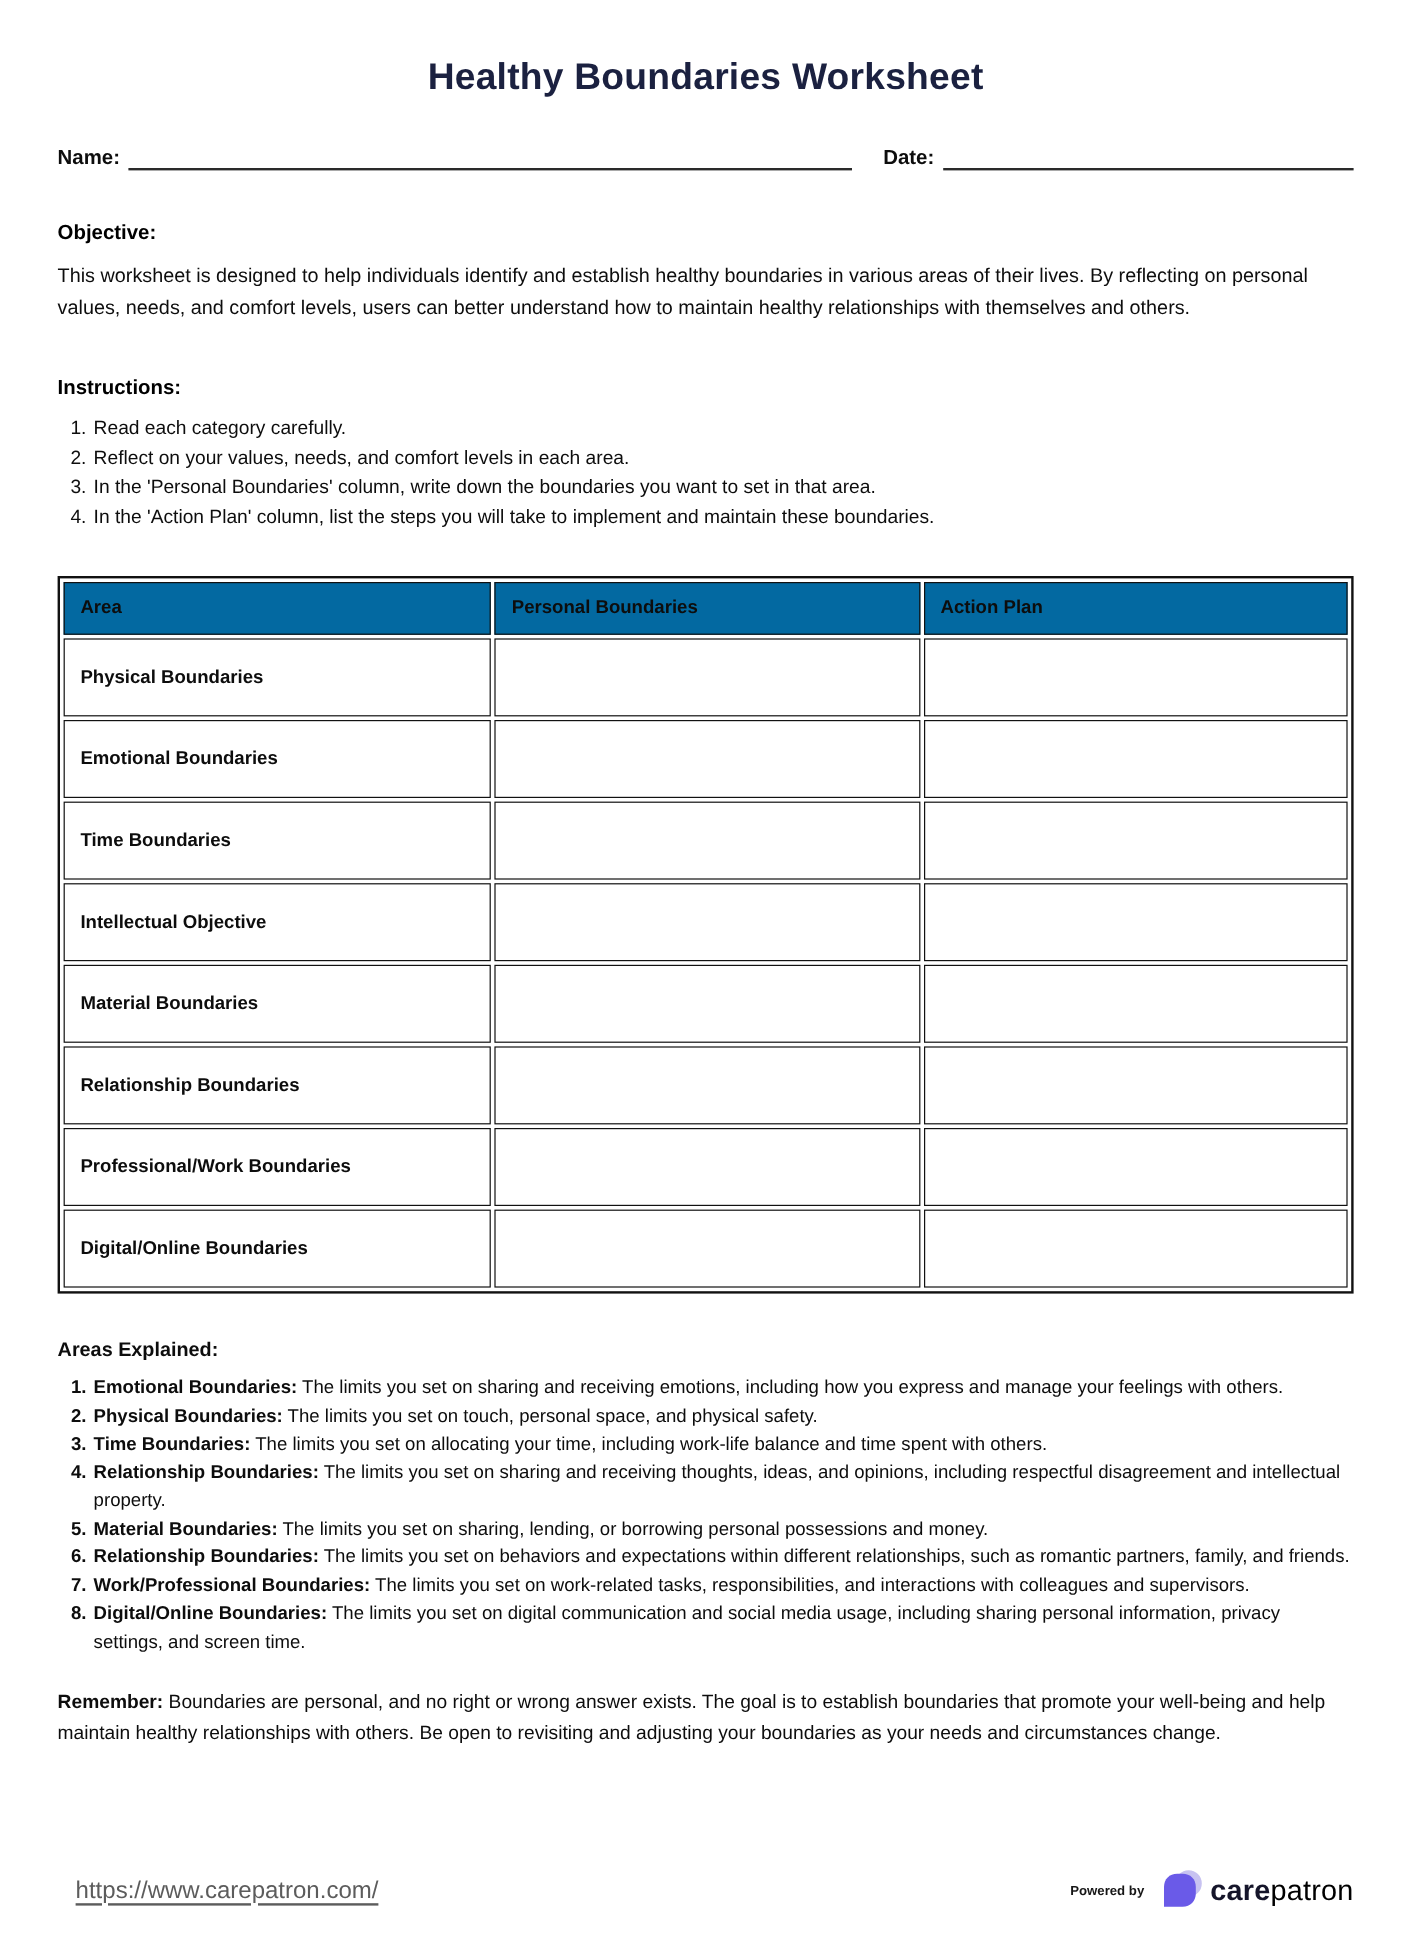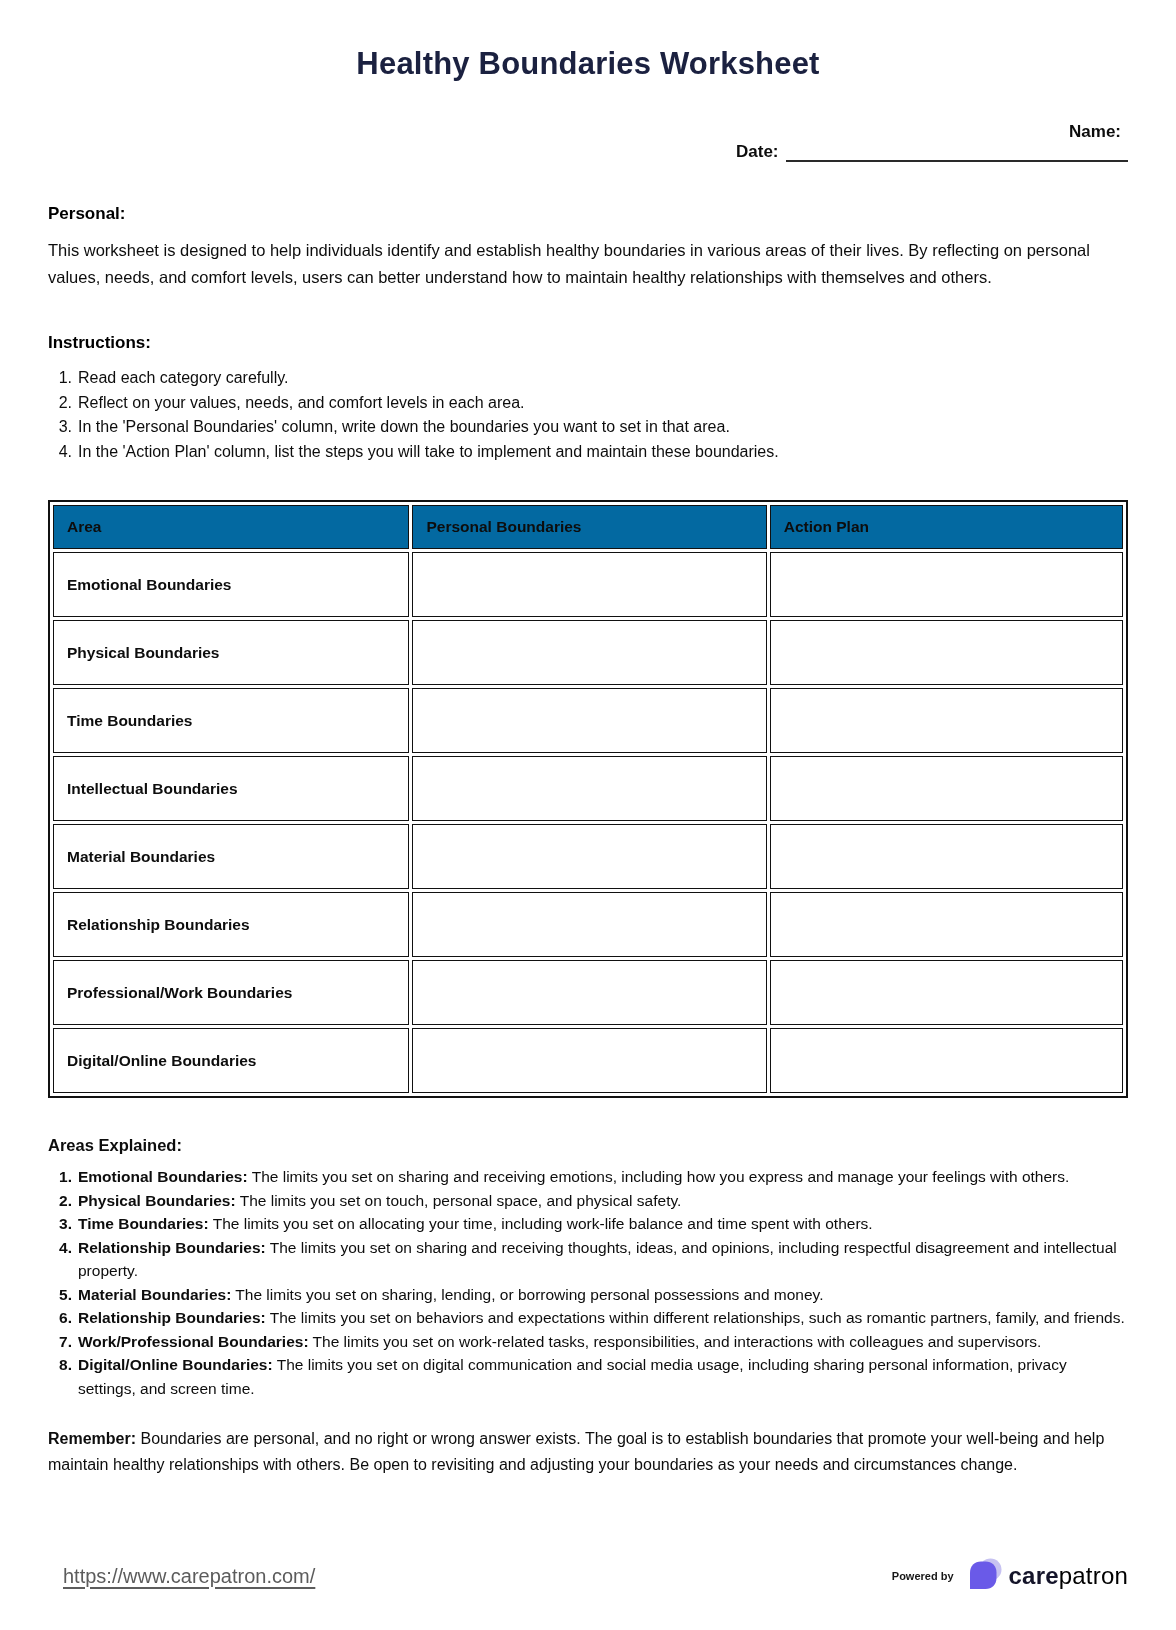--- a/index.html
+++ b/index.html
@@ -21,21 +21,20 @@
     color: #1b2140;
     letter-spacing: 0.2px;
   }
 
   .name-date-row {
     margin-top: 40px;
     display: flex;
     align-items: flex-end;
     font-size: 17px;
     font-weight: bold;
-    flex-direction: column;
   }
   .nd-group-name { display: flex; flex: 1; align-items: flex-end; }
   .nd-group-date { display: flex; width: 392px; align-items: flex-end; margin-left: 26px; }
   .fill-line {
     flex: 1;
     border-bottom: 2px solid #2a2a2a;
     height: 20px;
     margin-left: 7px;
   }
 
@@ -105,21 +104,21 @@
     <div class="nd-group-name">
       <span>Name:</span>
       <span class="fill-line"></span>
     </div>
     <div class="nd-group-date">
       <span>Date:</span>
       <span class="fill-line"></span>
     </div>
   </div>
 
-  <div class="section-heading">Personal:</div>
+  <div class="section-heading">Objective:</div>
   <p class="body-paragraph">This worksheet is designed to help individuals identify and establish healthy boundaries in various areas of their lives. By reflecting on personal values, needs, and comfort levels, users can better understand how to maintain healthy relationships with themselves and others.</p>
 
   <div class="section-heading">Instructions:</div>
   <div class="instr-list">
     <div class="num-item">
       <span class="num">1.</span>
       <span>Read each category carefully.</span>
     </div>
     <div class="num-item">
       <span class="num">2.</span>
@@ -143,36 +142,36 @@
       </colgroup>
     <thead>
       <tr>
         <th>Area</th>
         <th>Personal Boundaries</th>
         <th>Action Plan</th>
       </tr>
     </thead>
     <tbody>
       <tr>
+        <td>Physical Boundaries</td>
+        <td></td>
+        <td></td>
+      </tr>
+      <tr>
         <td>Emotional Boundaries</td>
         <td></td>
         <td></td>
       </tr>
       <tr>
-        <td>Physical Boundaries</td>
-        <td></td>
-        <td></td>
-      </tr>
-      <tr>
         <td>Time Boundaries</td>
         <td></td>
         <td></td>
       </tr>
       <tr>
-        <td>Intellectual Boundaries</td>
+        <td>Intellectual Objective</td>
         <td></td>
         <td></td>
       </tr>
       <tr>
         <td>Material Boundaries</td>
         <td></td>
         <td></td>
       </tr>
       <tr>
         <td>Relationship Boundaries</td>

